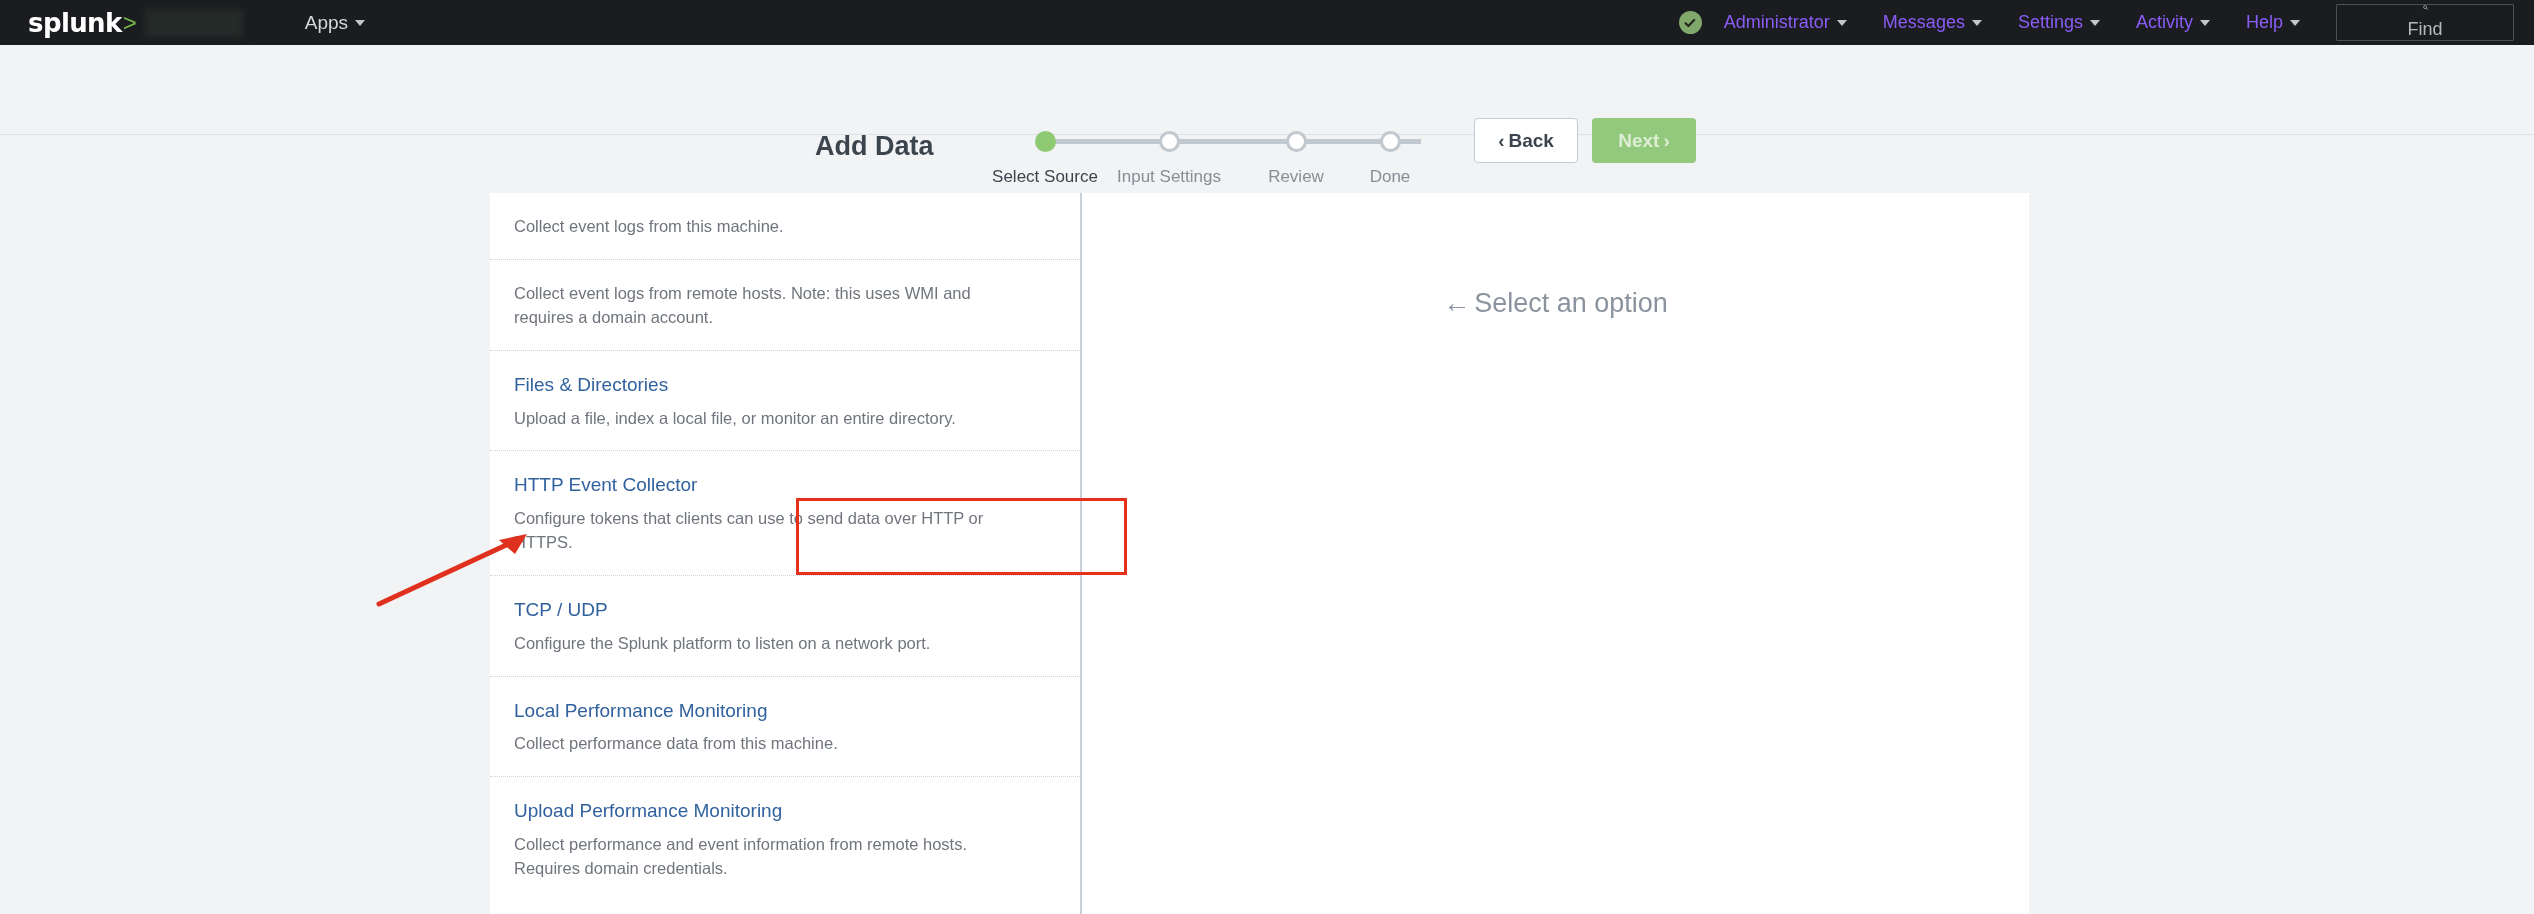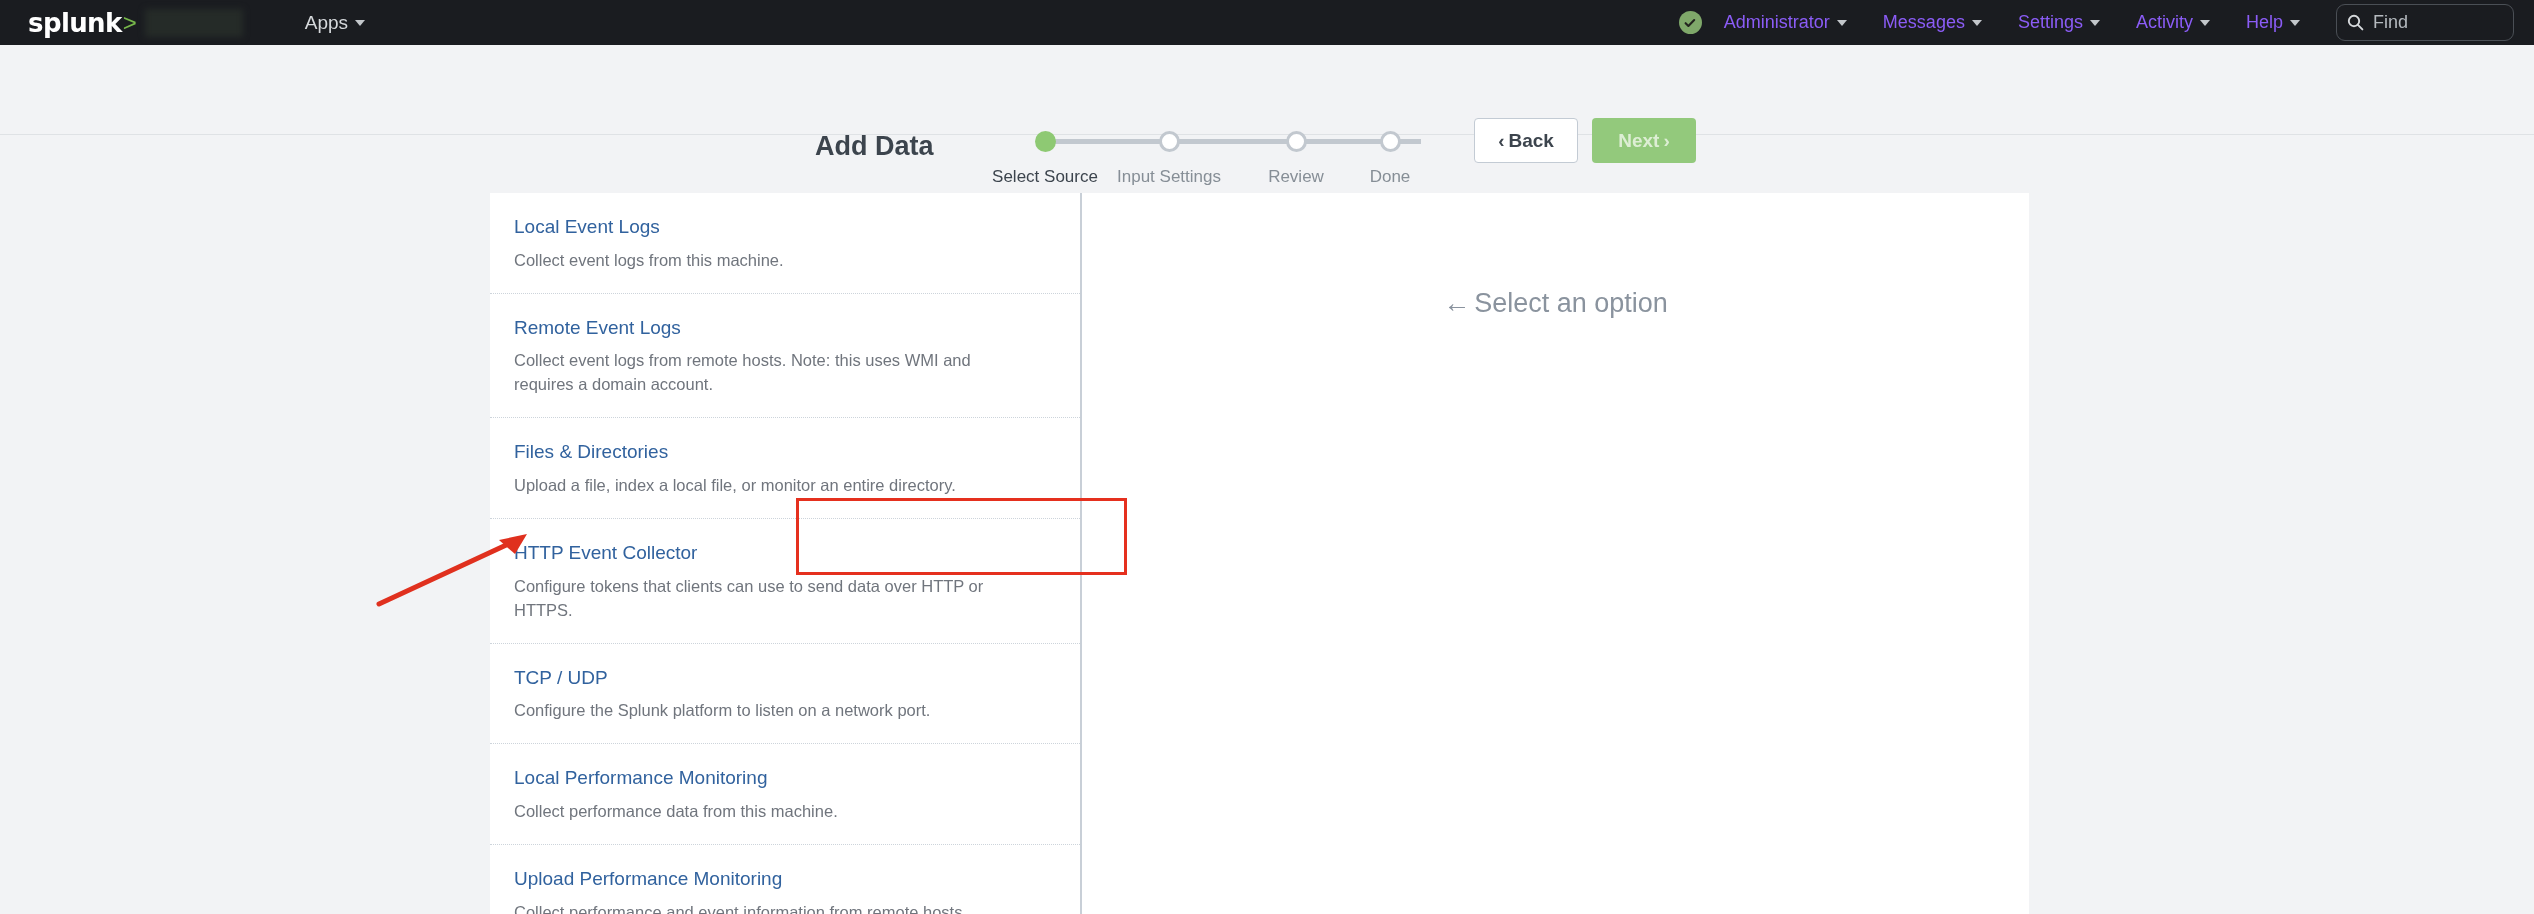--- a/index.html
+++ b/index.html
@@ -94,27 +94,28 @@
     align-items: center;
     gap: 7px;
     margin-right: 36px;
     cursor: pointer;
     white-space: nowrap;
   }
   #find-box {
     width: 178px;
     height: 37px;
     border: 1px solid #4a4f55;
-    border-radius: 9px;
+    border-radius: 1px;
     display: flex;
     align-items: center;
     padding: 0 10px;
     box-sizing: border-box;
     gap: 9px;
     cursor: text;
+    flex-direction: column;
   }
   #find-box .find-text {
     color: #b5babf;
     font-size: 18px;
   }
 
   
   #wizard-header {
     position: absolute;
     top: 45px; left: 0;
@@ -381,26 +382,24 @@
     </div>
   </div>
 
 </div>
 
 <div id="content-panel">
 
   <div id="source-list">
 
     <div class="source-item">
-      <div class="source-title">Local Event Logs</div>
       <div class="source-desc">Collect event logs from this machine.</div>
     </div>
 
     <div class="source-item">
-      <div class="source-title">Remote Event Logs</div>
       <div class="source-desc" style="max-width:500px;">Collect event logs from remote hosts. Note: this uses WMI and requires a domain account.</div>
     </div>
 
     <div class="source-item">
       <div class="source-title">Files &amp; Directories</div>
       <div class="source-desc">Upload a file, index a local file, or monitor an entire directory.</div>
     </div>
 
     <div class="source-item">
       <div class="source-title">HTTP Event Collector</div>

